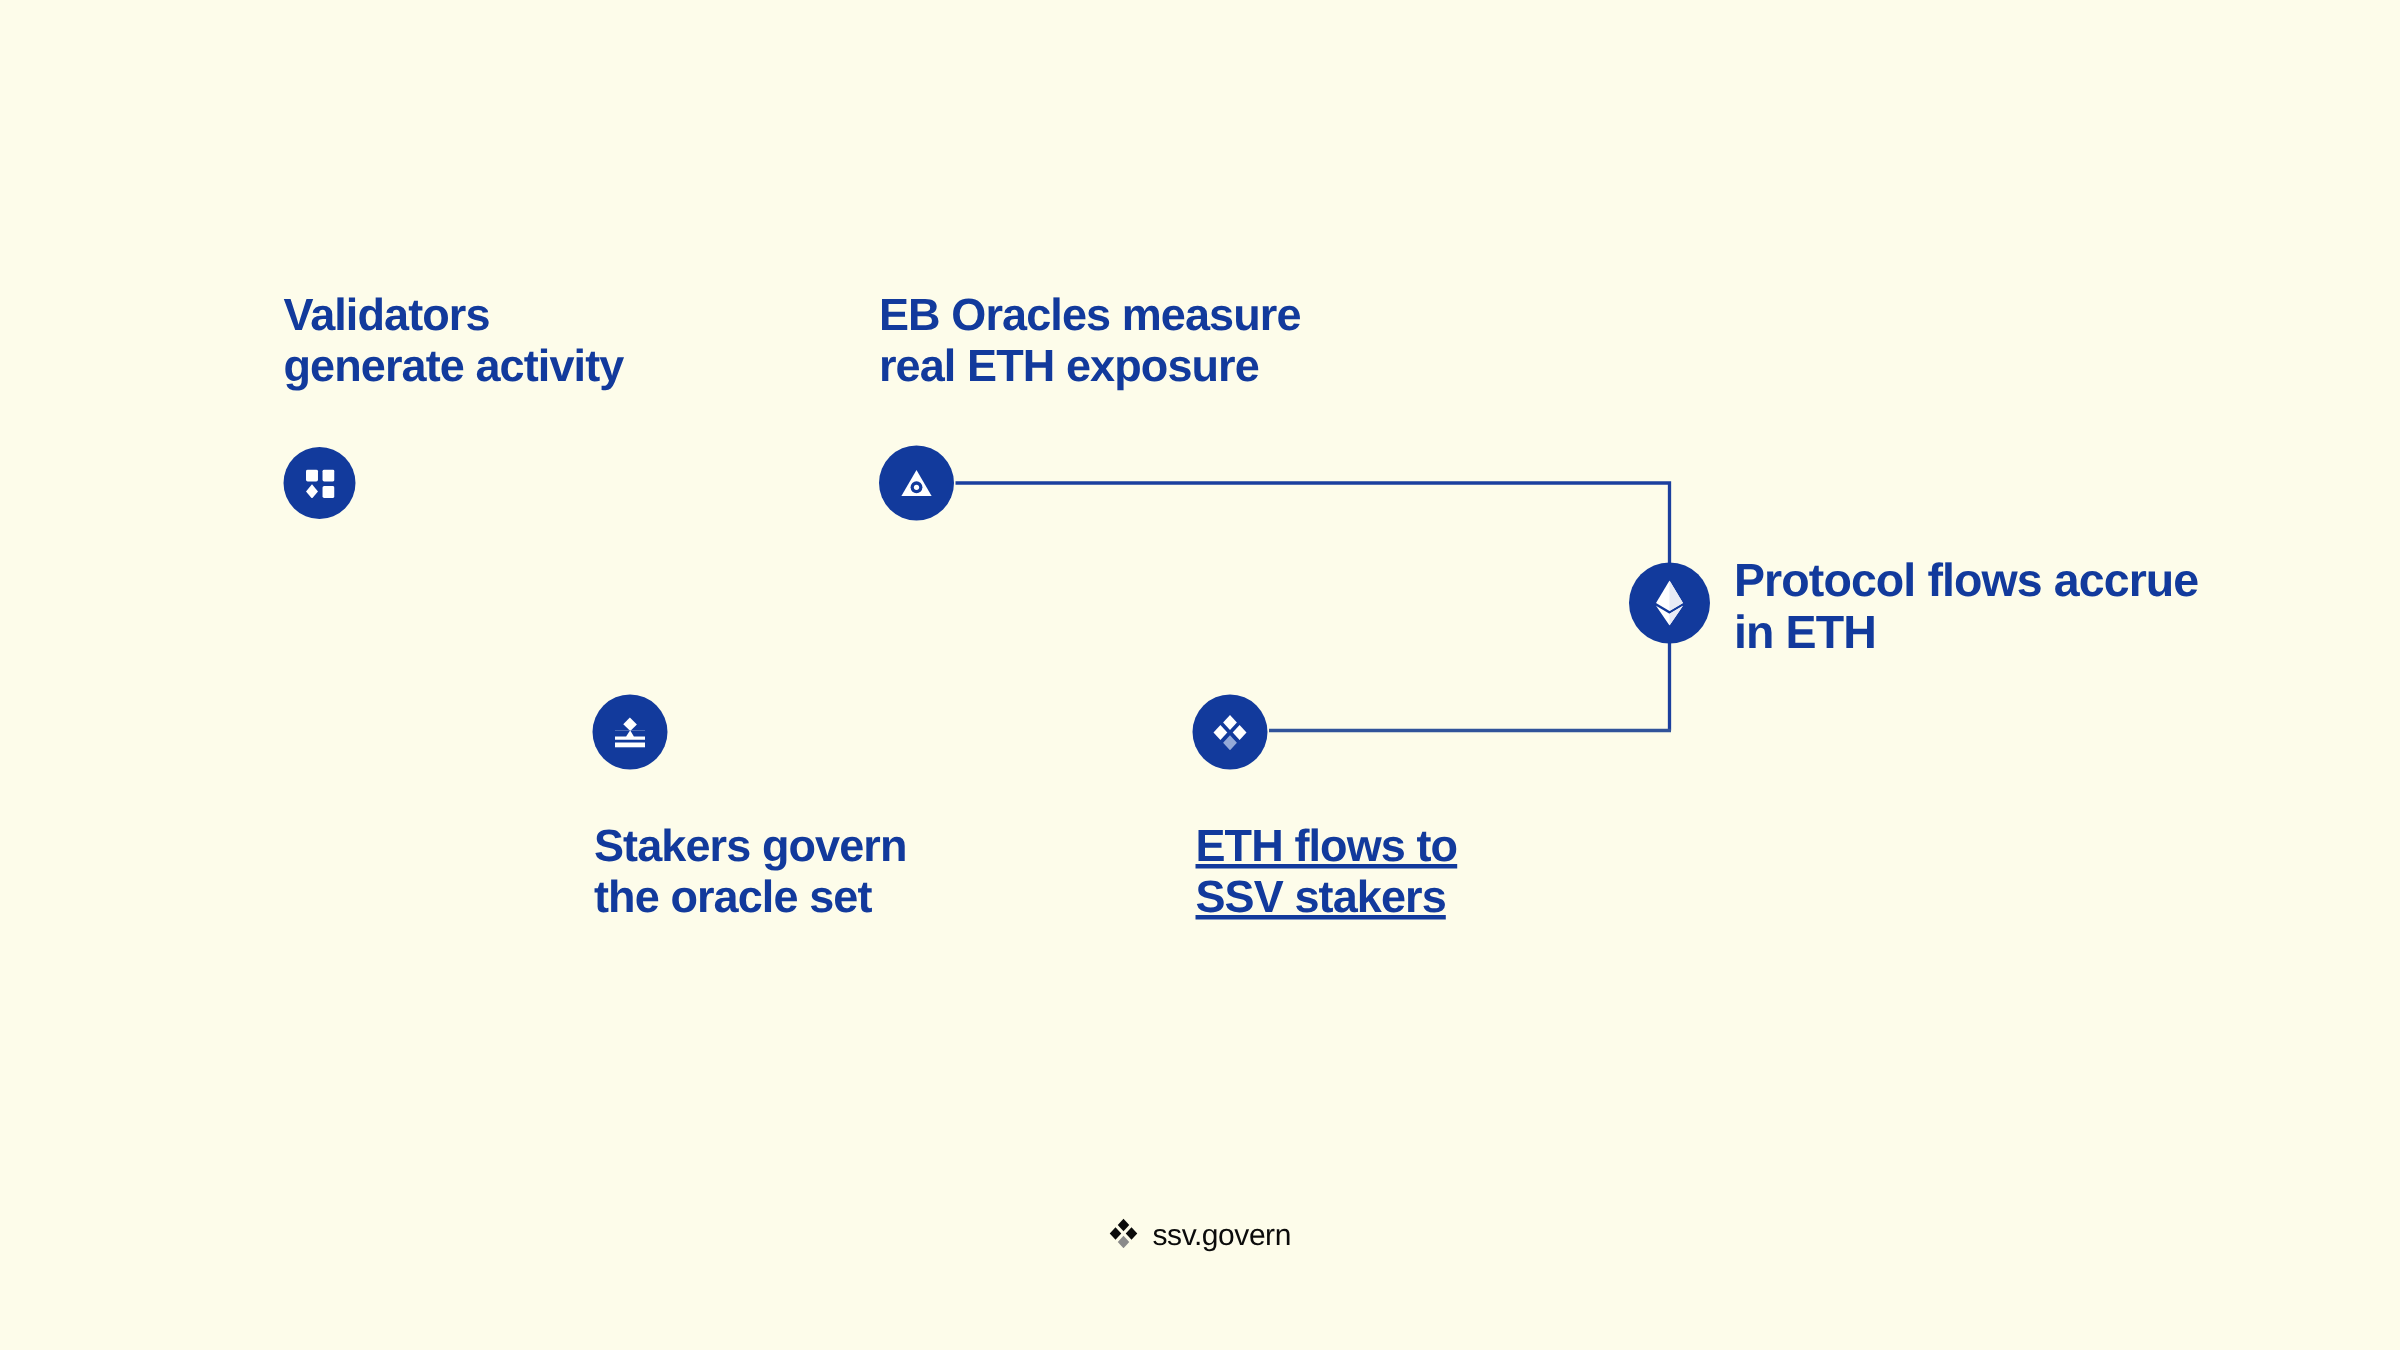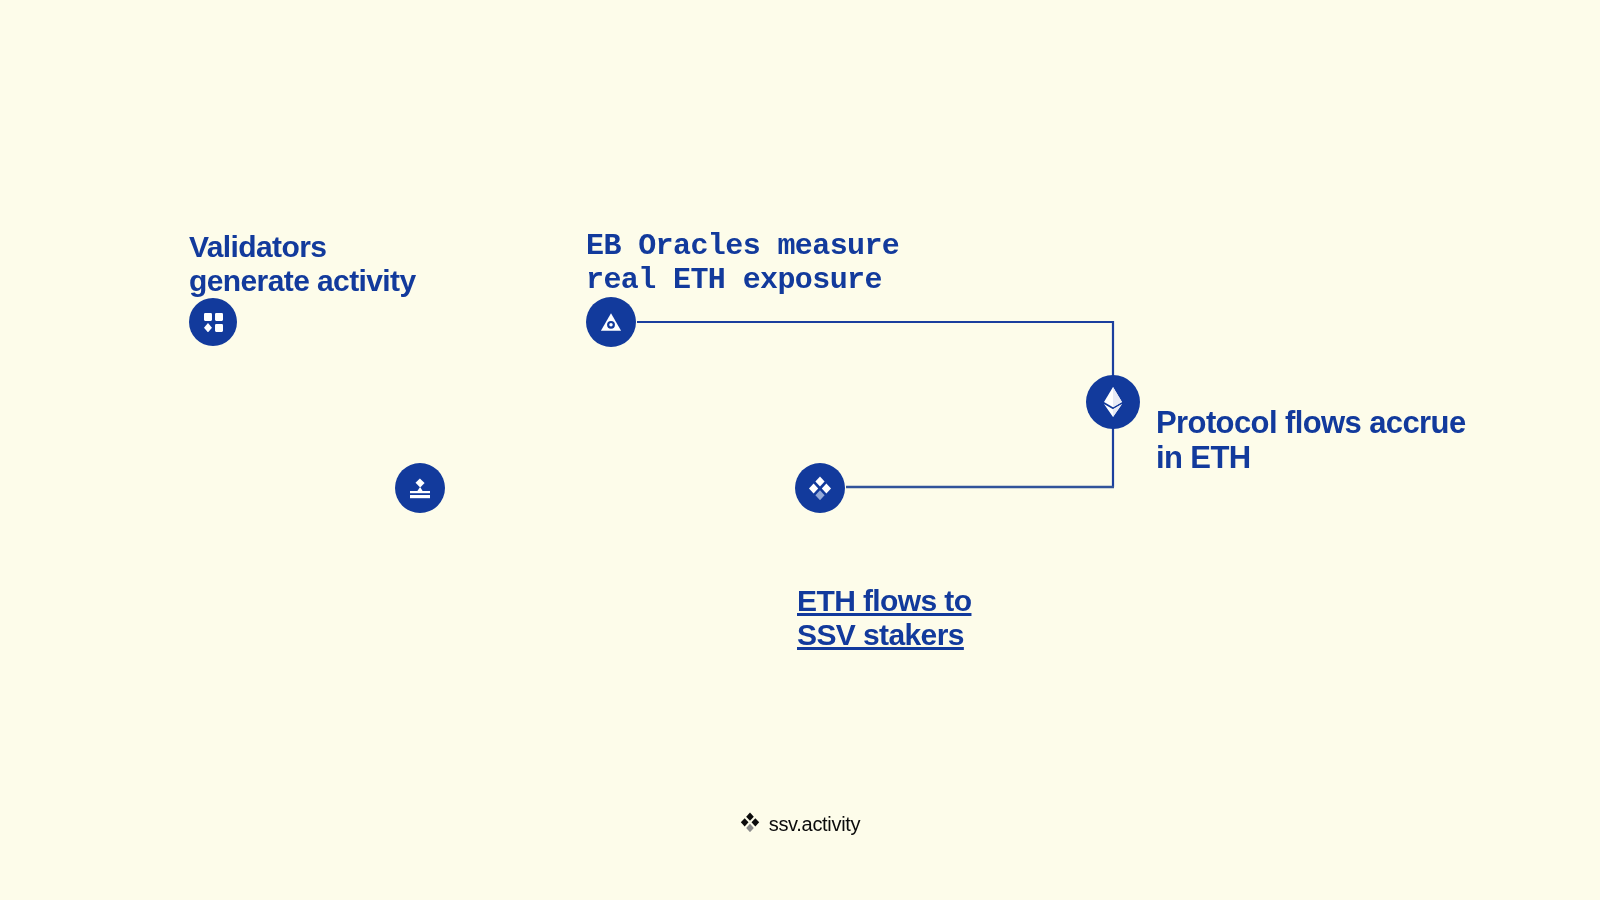--- a/index.html
+++ b/index.html
@@ -47,21 +47,20 @@
 
   
   .label {
     position: absolute;
     color: #123a9c;
     font-weight: 700;
     letter-spacing: -0.6px;
     line-height: 1.12;
     white-space: pre-line;
     font-size: 30px;
-    margin-top: 36px;
   }
   .label.big { font-size: 31px; }
 
   
   #footer {
     position: absolute;
     left: 0;
     top: 812px;
     width: 1600px;
     display: flex;
@@ -155,35 +154,37 @@
         <path d="M2 9 L12 9 L9.4 13 L2 13 Z" fill="#123a9c"></path>
         <path d="M22 9 L12.2 9 L14.6 13 L22 13 Z" fill="#123a9c"></path>
         <rect x="2" y="17" width="20" height="3.2" fill="#ffffff"></rect>
       </svg>
     </span>
   </div>
 
   <div class="label" style="left:189px; top:194px;">Validators
 generate activity</div>
 
-  <div class="label" style="left:586px; top:194px;font-family:Liberation Mono, monospace;">EB Oracles measure
+  <div class="label" style="left:586px; top:194px;">EB Oracles measure
 real ETH exposure</div>
 
   <div class="label big" style="left:1156px; top:370px;">Protocol flows accrue
 in ETH</div>
 
   <div class="label" style="left:797px; top:548px;text-decoration:underline;">ETH flows to
 SSV stakers</div>
 
+  <div class="label" style="left:396px; top:548px;">Stakers govern
+the oracle set</div>
 
   <div id="footer">
     <span>
       <svg width="20" height="20" viewBox="0 0 24 24">
         <path d="M12 0.6 L16.6 5.6 L12 10.6 L7.4 5.6 Z" fill="#0b0b0b"></path>
         <path d="M5.6 7.4 L10.2 12.4 L5.6 17.4 L1 12.4 Z" fill="#0b0b0b"></path>
         <path d="M18.4 7.4 L23 12.4 L18.4 17.4 L13.8 12.4 Z" fill="#0b0b0b"></path>
         <path d="M12 14.2 L16.6 19.2 L12 24.2 L7.4 19.2 Z" fill="#8a8a8a"></path>
       </svg>
     </span>
-    <span class="brand-text">ssv.activity</span>
+    <span class="brand-text">ssv.govern</span>
   </div>
 
 </div>
 
 </body></html>

